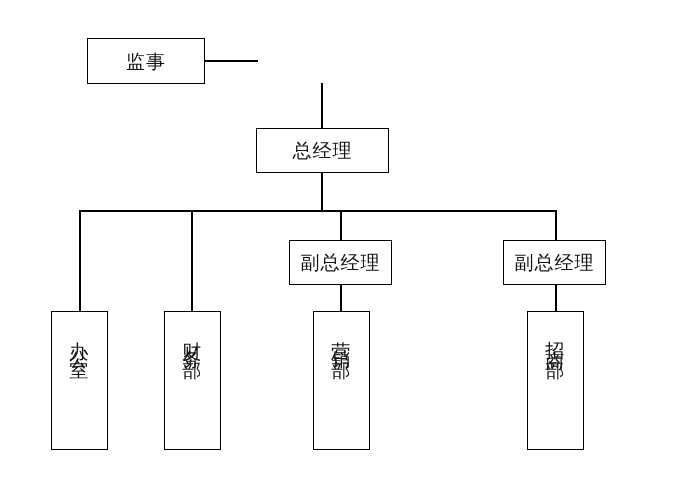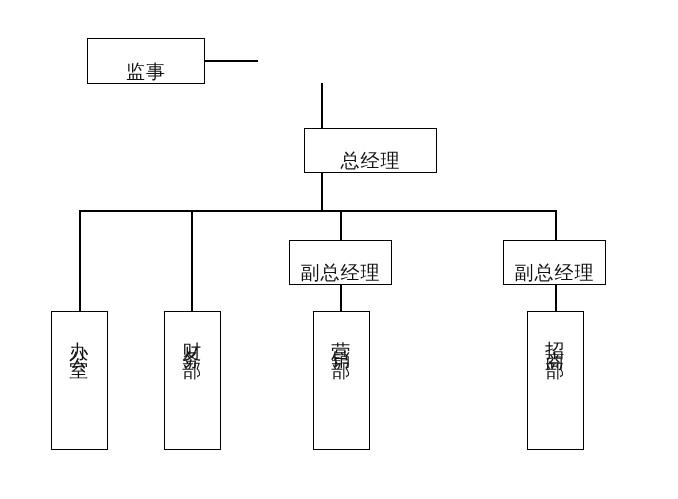--- a/index.html
+++ b/index.html
@@ -16,21 +16,21 @@
     height: 499px;
     background: #ffffff;
     overflow: hidden;
   }
   .node {
     position: absolute;
     box-sizing: border-box;
     border: 1.6px solid #000000;
     background: #ffffff;
     display: flex;
-    align-items: flex-end;
+    align-items: center;
     justify-content: center;
     color: #000000;
     z-index: 2;
   }
   .node-label {
     font-size: 19px;
     line-height: 1.28;
     letter-spacing: 1px;
     white-space: pre;
     text-align: center;
@@ -77,21 +77,21 @@
 
   <div class="conn v" style="left:340px; top:285px; height:27px;"></div>
 
   <div class="conn v" style="left:555px; top:285px; height:27px;"></div>
 
   <div class="node" style="left:87px; top:38px; width:118px; height:46px;">
     <span class="node-label">监事</span>
   </div>
 
 
-  <div class="node" style="left:256px; top:128px; width:133px; height:45px;margin-left:48px;">
+  <div class="node" style="left:256px; top:128px; width:133px; height:45px;">
     <span class="node-label">总经理</span>
   </div>
 
   <div class="node" style="left:289px; top:240px; width:103px; height:45px;">
     <span class="node-label">副总经理</span>
   </div>
 
   <div class="node" style="left:503px; top:240px; width:103px; height:45px;">
     <span class="node-label">副总经理</span>
   </div>

